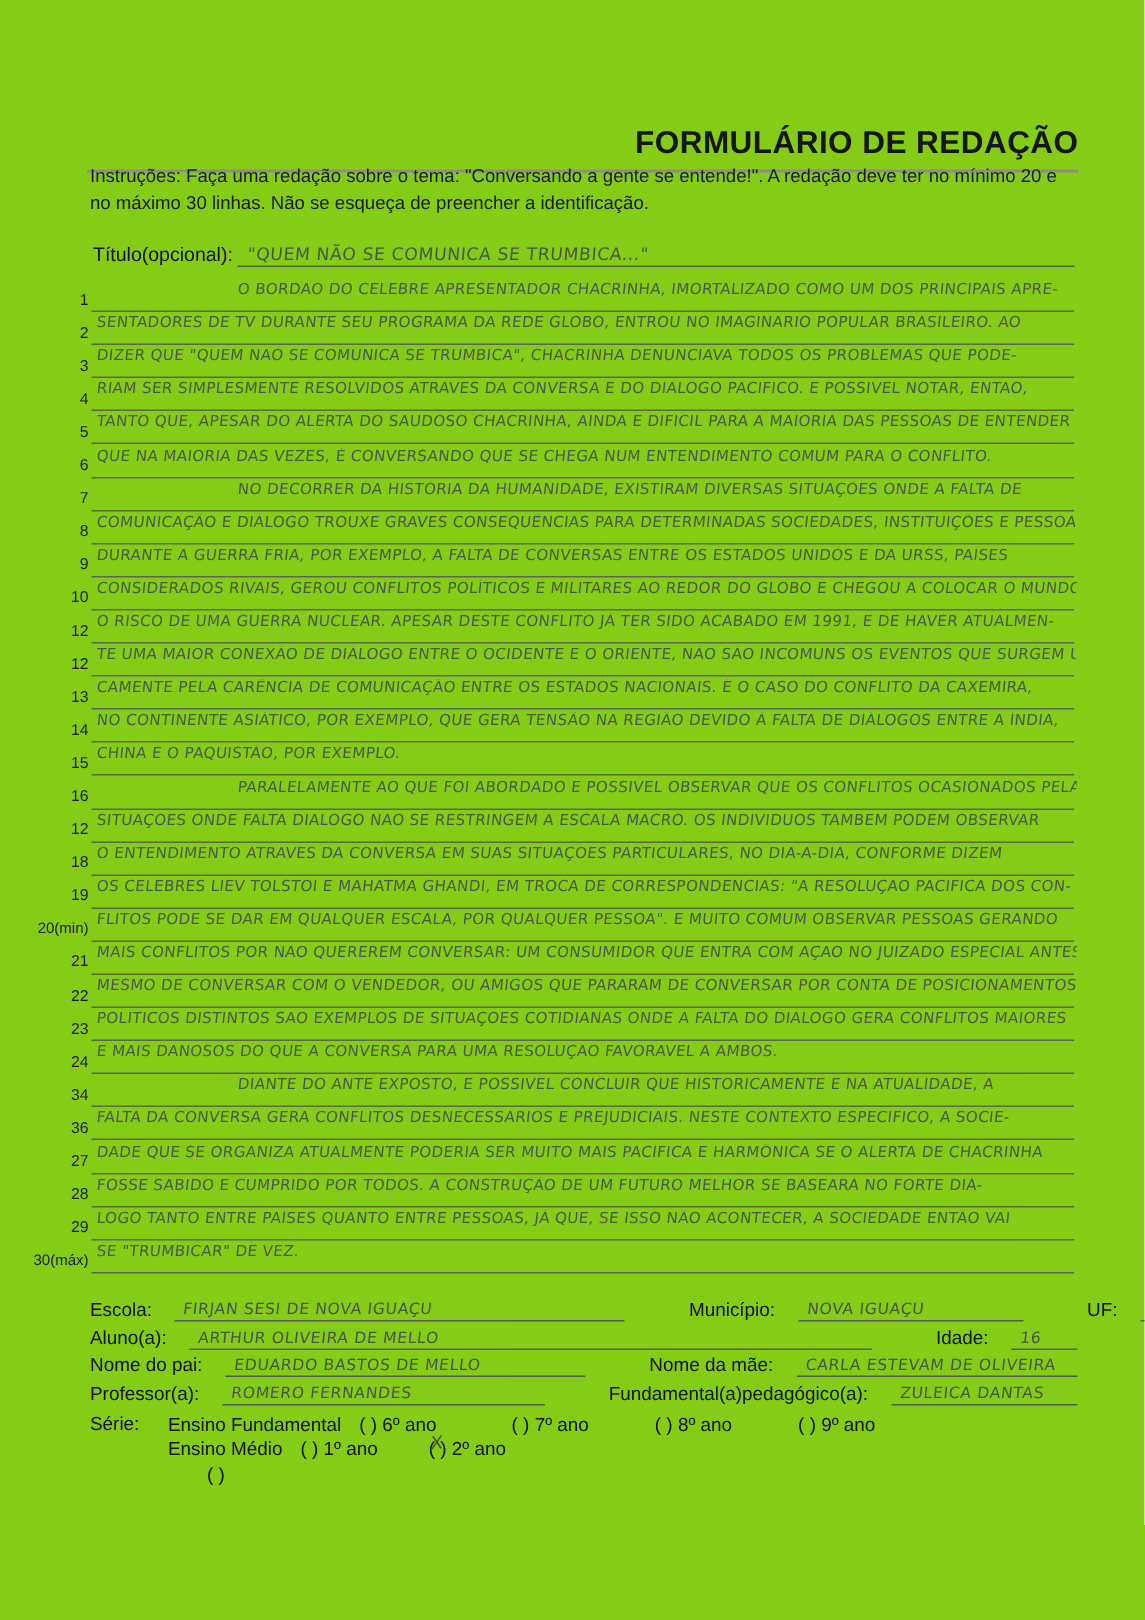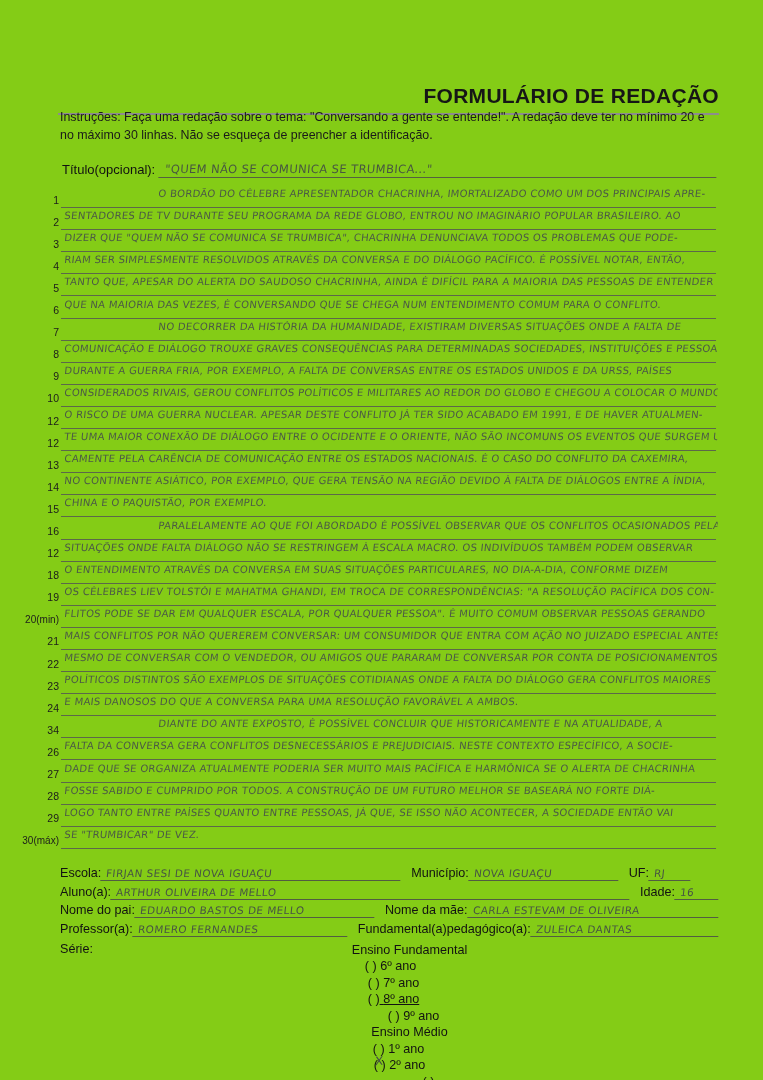--- a/index.html
+++ b/index.html
@@ -112,20 +112,21 @@
   .form {
     position: absolute;
     top: 866px; left: 60px; right: 44px;
     font-size: 12.6px;
     color: #121212;
   }
   .frow {
     display: flex;
     align-items: flex-end;
     margin-bottom: 3.5px;
+    gap: 16px;
   }
   .fl { white-space: nowrap; padding-bottom: 1px; }
   .fv {
     border-bottom: 1px solid #4a4a4a;
     font-family: "DejaVu Sans", sans-serif;
     font-size: 10.4px;
     letter-spacing: 0.45px;
     color: #3d414b;
     padding-left: 5px;
     padding-bottom: 1px;
@@ -149,26 +150,25 @@
     display: flex;
     margin-top: 5px;
   }
   .serie-label { flex: 0 0 52px; white-space: nowrap; }
   .serie-body { flex: 1; }
   .serie-line {
     display: flex;
     align-items: center;
     line-height: 16.5px;
     white-space: nowrap;
-    flex-direction: column;
   }
   .opt { margin-right: 4px; }
   .opt-gap-a { padding-right: 46px; }
   .opt-gap-b { padding-right: 40px; }
-  .opt-gap-c { padding-right: 40px; text-decoration: underline; }
+  .opt-gap-c { padding-right: 40px; }
   .opt-gap-d { padding-right: 30px; }
   .opt-gap-e { padding-right: 28px; }
   .box { position: relative; display: inline-block; }
   .box .mark {
     position: absolute;
     left: 1px; top: -4px;
     font-family: "DejaVu Sans", sans-serif;
     font-size: 12px;
     color: #3d414b;
     transform: skewX(-8deg) rotate(-6deg);
@@ -288,21 +288,21 @@
       </div>
       <div class="line">
         <span class="line-num">24</span>
         <span class="line-text">E MAIS DANOSOS DO QUE A CONVERSA PARA UMA RESOLUÇÃO FAVORÁVEL A AMBOS.</span>
       </div>
       <div class="line">
         <span class="line-num">34</span>
         <span class="line-text indent">DIANTE DO ANTE EXPOSTO, É POSSÍVEL CONCLUIR QUE HISTORICAMENTE E NA ATUALIDADE, A</span>
       </div>
       <div class="line">
-        <span class="line-num">26</span>
+        <span class="line-num">36</span>
         <span class="line-text">FALTA DA CONVERSA GERA CONFLITOS DESNECESSÁRIOS E PREJUDICIAIS. NESTE CONTEXTO ESPECÍFICO, A SOCIE-</span>
       </div>
       <div class="line">
         <span class="line-num">27</span>
         <span class="line-text">DADE QUE SE ORGANIZA ATUALMENTE PODERIA SER MUITO MAIS PACÍFICA E HARMÔNICA SE O ALERTA DE CHACRINHA</span>
       </div>
       <div class="line">
         <span class="line-num">28</span>
         <span class="line-text">FOSSE SABIDO E CUMPRIDO POR TODOS. A CONSTRUÇÃO DE UM FUTURO MELHOR SE BASEARÁ NO FORTE DIÁ-</span>
       </div>

